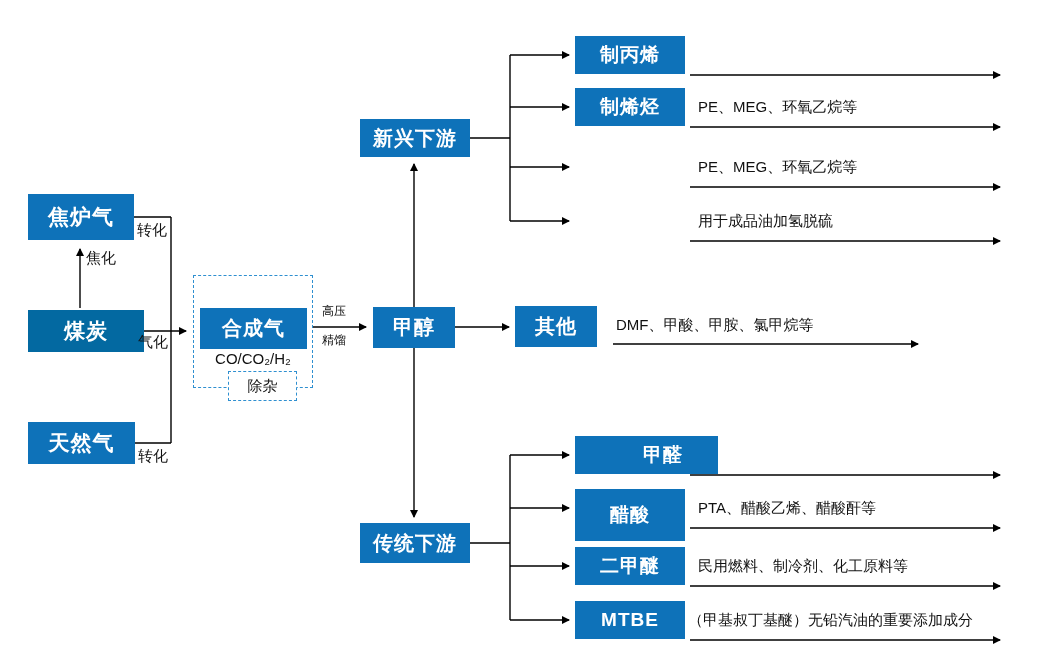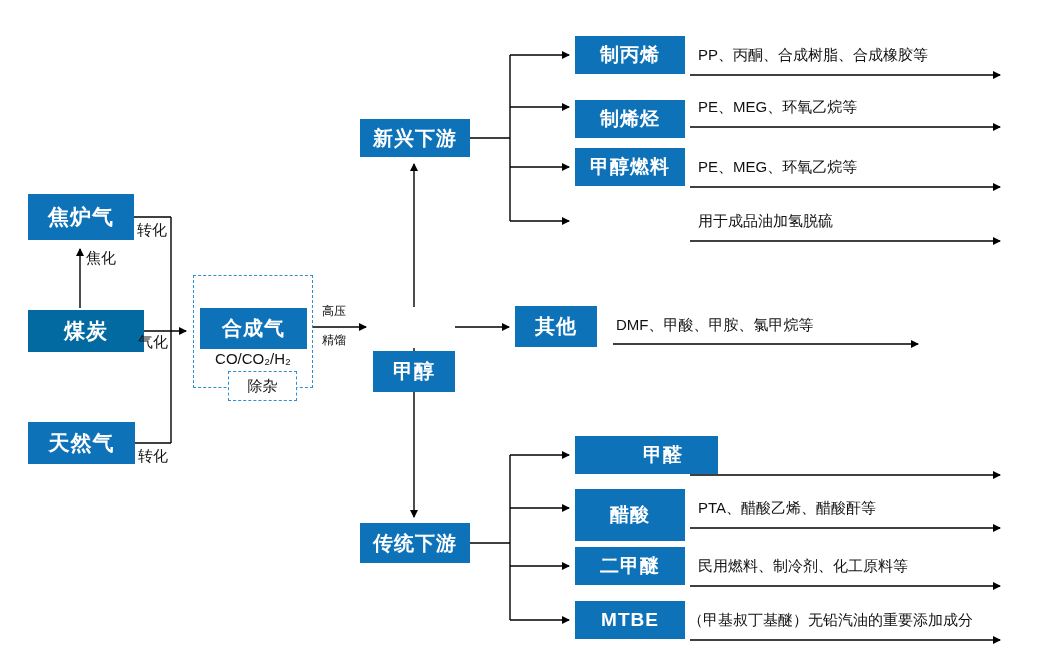--- a/index.html
+++ b/index.html
@@ -102,34 +102,32 @@
   <div class="lbl" style="left:86px;top:250px">焦化</div>
 
   <div class="dashed-outer"></div>
   <div class="node hub" style="left: 200px; top: 308px; width: 107px; height: 41px; z-index: 2; background: rgb(14, 114, 185);">合成气</div>
   <div class="comp">CO/CO₂/H₂</div>
   <div class="dashed-small">除杂</div>
 
   <div class="fraction" style="left:312px;top:303px">高压</div>
   <div class="fraction" style="left:312px;top:332px">精馏</div>
 
-  <div class="node hub" style="left: 373px; top: 307px; width: 82px; height: 41px; background: rgb(14, 114, 185); margin-top: 44px;">甲醇</div>
+  <div class="node hub" style="left: 373px; top: 307px; width: 82px; height: 41px; background: rgb(14, 114, 185);">甲醇</div>
 
   <div class="node hub" style="left: 515px; top: 306px; width: 82px; height: 41px; background: rgb(14, 114, 185);">其他</div>
   <div class="desc" style="left:616px;top:306px;height:38px">DMF、甲酸、甲胺、氯甲烷等</div>
 
   <div class="node hub" style="left: 360px; top: 119px; width: 110px; height: 38px; background: rgb(14, 114, 185);">新兴下游</div>
 
   <div class="node item" style="left: 575px; top: 36px; width: 110px; height: 38px; background: rgb(14, 114, 185);">制丙烯</div>
-  <div class="desc" style="left:698px;top:36px;height:38px">PP、丙酮、合成树脂、合成橡胶等</div>
 
-  <div class="node item" style="left: 575px; top: 88px; width: 110px; height: 38px; background: rgb(14, 114, 185); margin-top: 12px;">制烯烃</div>
+  <div class="node item" style="left: 575px; top: 88px; width: 110px; height: 38px; background: rgb(14, 114, 185);">制烯烃</div>
   <div class="desc" style="left:698px;top:88px;height:38px">PE、MEG、环氧乙烷等</div>
 
-  <div class="node item" style="left: 575px; top: 148px; width: 110px; height: 38px; background: rgb(14, 114, 185);">甲醇燃料</div>
   <div class="desc" style="left:698px;top:148px;height:38px">PE、MEG、环氧乙烷等</div>
 
   <div class="desc" style="left:698px;top:202px;height:38px">用于成品油加氢脱硫</div>
 
   <div class="node hub" style="left: 360px; top: 523px; width: 110px; height: 40px; background: rgb(14, 114, 185);">传统下游</div>
 
   <div class="node item" style="left: 575px; top: 436px; width: 110px; height: 38px; background: rgb(14, 114, 185); padding-left: 33px;">甲醛</div>
 
   <div class="node item" style="left: 575px; top: 489px; width: 110px; height: 52px; background: rgb(14, 114, 185);">醋酸</div>
   <div class="desc" style="left:698px;top:489px;height:38px">PTA、醋酸乙烯、醋酸酐等</div>

